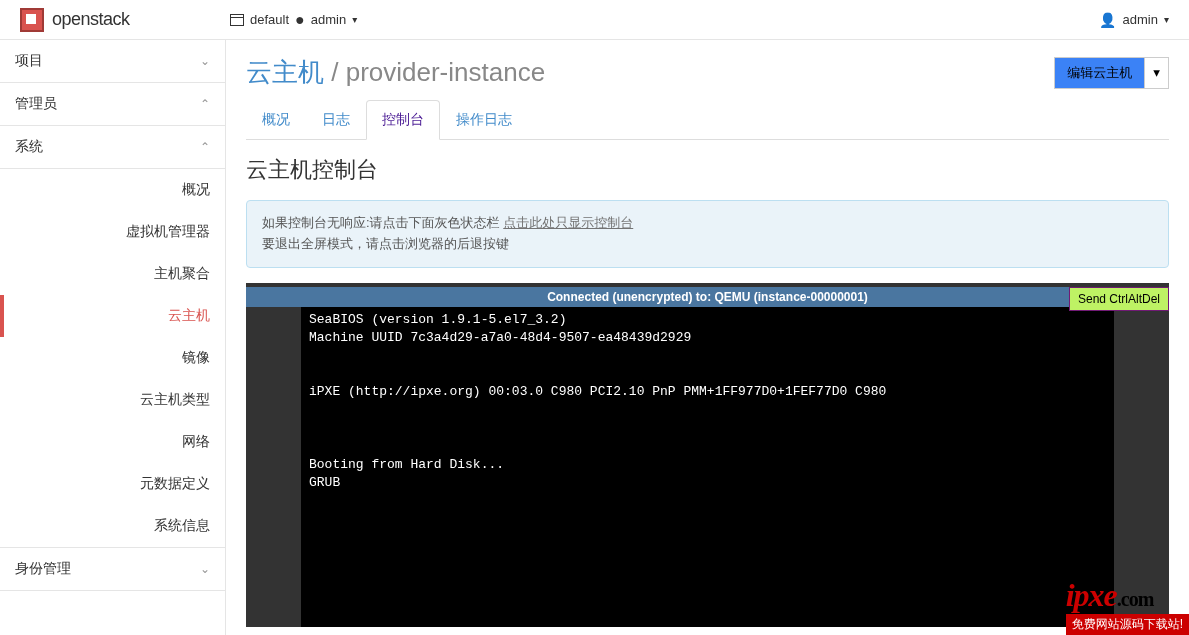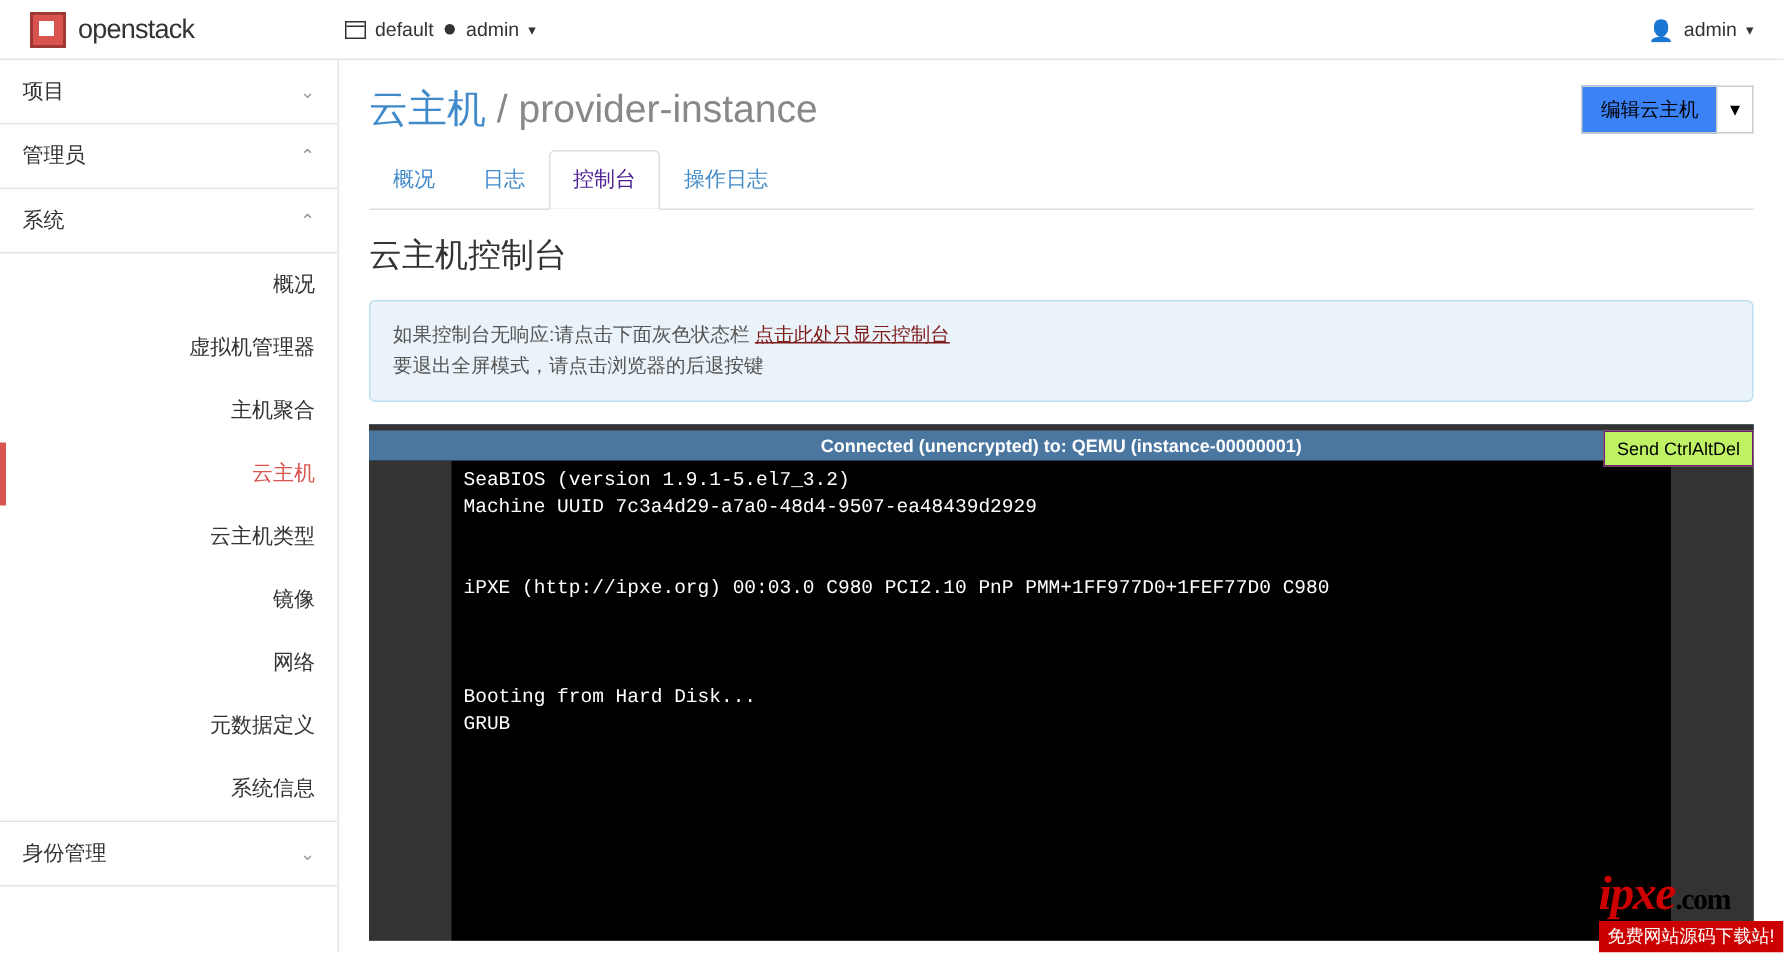--- a/index.html
+++ b/index.html
@@ -33,21 +33,21 @@
     .action-btn { background: #3b82f6; border: 1px solid #ccc; padding: 6px 12px; font-size: 13px; cursor: pointer; }
     .action-btn-caret { background: #fff; border: 1px solid #ccc; border-left: none; padding: 6px 8px; cursor: pointer; }
     
     .tabs { border-bottom: 1px solid #ddd; display: flex; margin-bottom: 15px; }
     .tab { padding: 10px 15px; color: #428bca; cursor: pointer; font-size: 14px; border: 1px solid transparent; margin-bottom: -1px; }
     .tab.active { color: #4c1d95; border: 1px solid #ddd; border-bottom-color: #fff; border-radius: 4px 4px 0 0; }
     
     .panel-title { font-size: 22px; font-weight: 400; margin-bottom: 15px; color: #333; }
     
     .info-box { background: #eaf3f9; border: 1px solid #bcdff1; border-radius: 4px; padding: 12px 15px; color: #555; line-height: 1.6; margin-bottom: 15px; font-size: 13px; }
-    .info-box a { color: #7f1d1d; text-decoration: underline; }
+    .info-box a { color: #737373; text-decoration: underline; }
     
     .vnc-area { background: #000; position: relative; }
     .vnc-header { background: #4a76a0; height: 24px; display: flex; align-items: center; justify-content: center; color: #fff; font-size: 12px; font-weight: bold; position: relative; border-top: 4px solid #333; }
     .vnc-btn { position: absolute; right: 0; top: 0; height: 24px; background: #bef264; border: 1px solid #701a75; padding: 0 8px; font-size: 12px; cursor: pointer; }
     .terminal { background: #000; color: #fff; font-family: 'Courier New', monospace; font-size: 13px; padding: 4px 8px; white-space: pre; min-height: 320px; margin: 0 55px; line-height: 1.4; }
     .term-outer { background: #333; padding: 0; }
     
     .watermark { position: fixed; right: 0; bottom: 0; pointer-events: none; }
     .wm-main { font-family: Georgia, serif; font-size: 32px; font-style: italic; color: #c00; font-weight: bold; letter-spacing: -1px; }
     .wm-main .com { color: #000; font-size: 20px; font-style: normal; }
@@ -86,22 +86,22 @@
       <span class="chev">⌃</span>
     </div>
     <div class="side-header">
       <span>系统</span>
       <span class="chev">⌃</span>
     </div>
     <div class="side-item">概况</div>
     <div class="side-item">虚拟机管理器</div>
     <div class="side-item">主机聚合</div>
     <div class="side-item active">云主机</div>
+    <div class="side-item">镜像</div>
     <div class="side-item">云主机类型</div>
-    <div class="side-item">镜像</div>
     <div class="side-item">网络</div>
     <div class="side-item">元数据定义</div>
     <div class="side-item">系统信息</div>
     <div class="side-header" style="border-top:1px solid #e5e5e5">
       <span>身份管理</span>
       <span class="chev">⌄</span>
     </div>
   </div>
 
   <div class="main">

